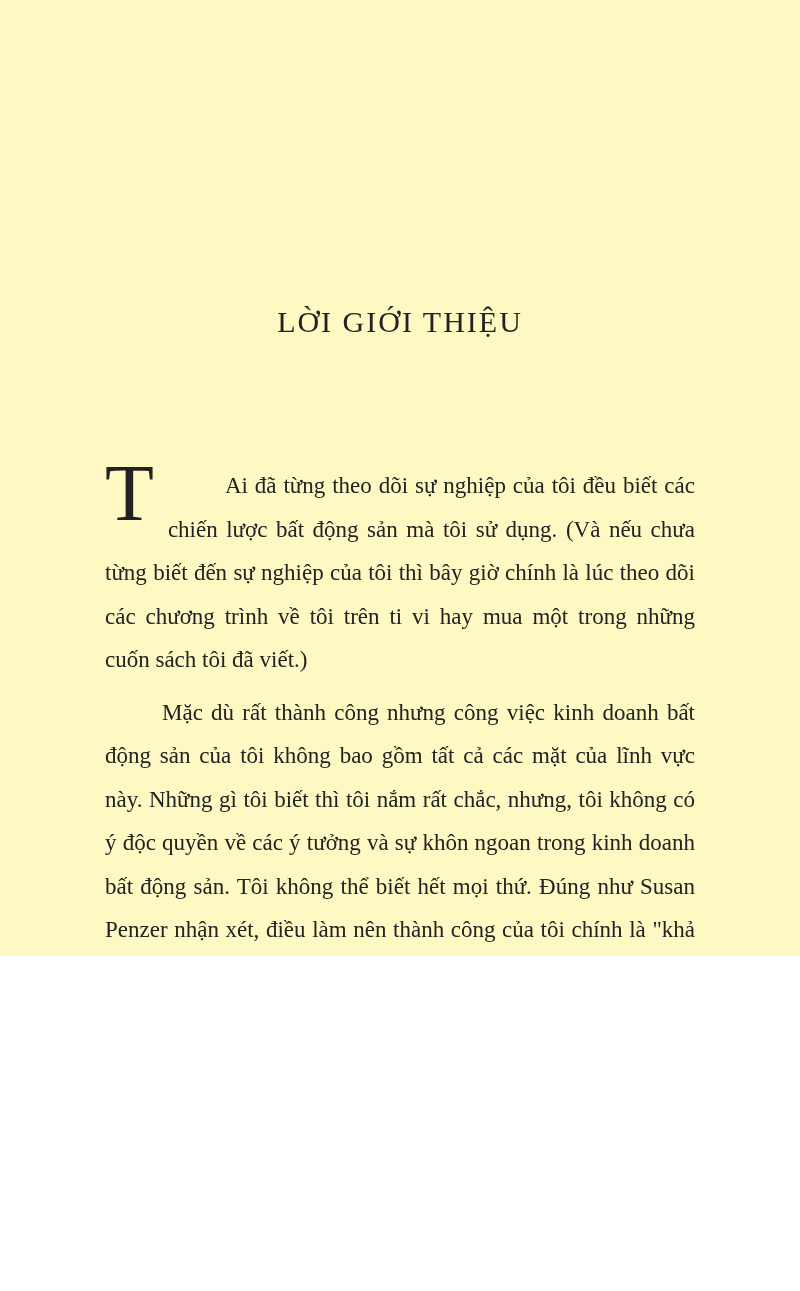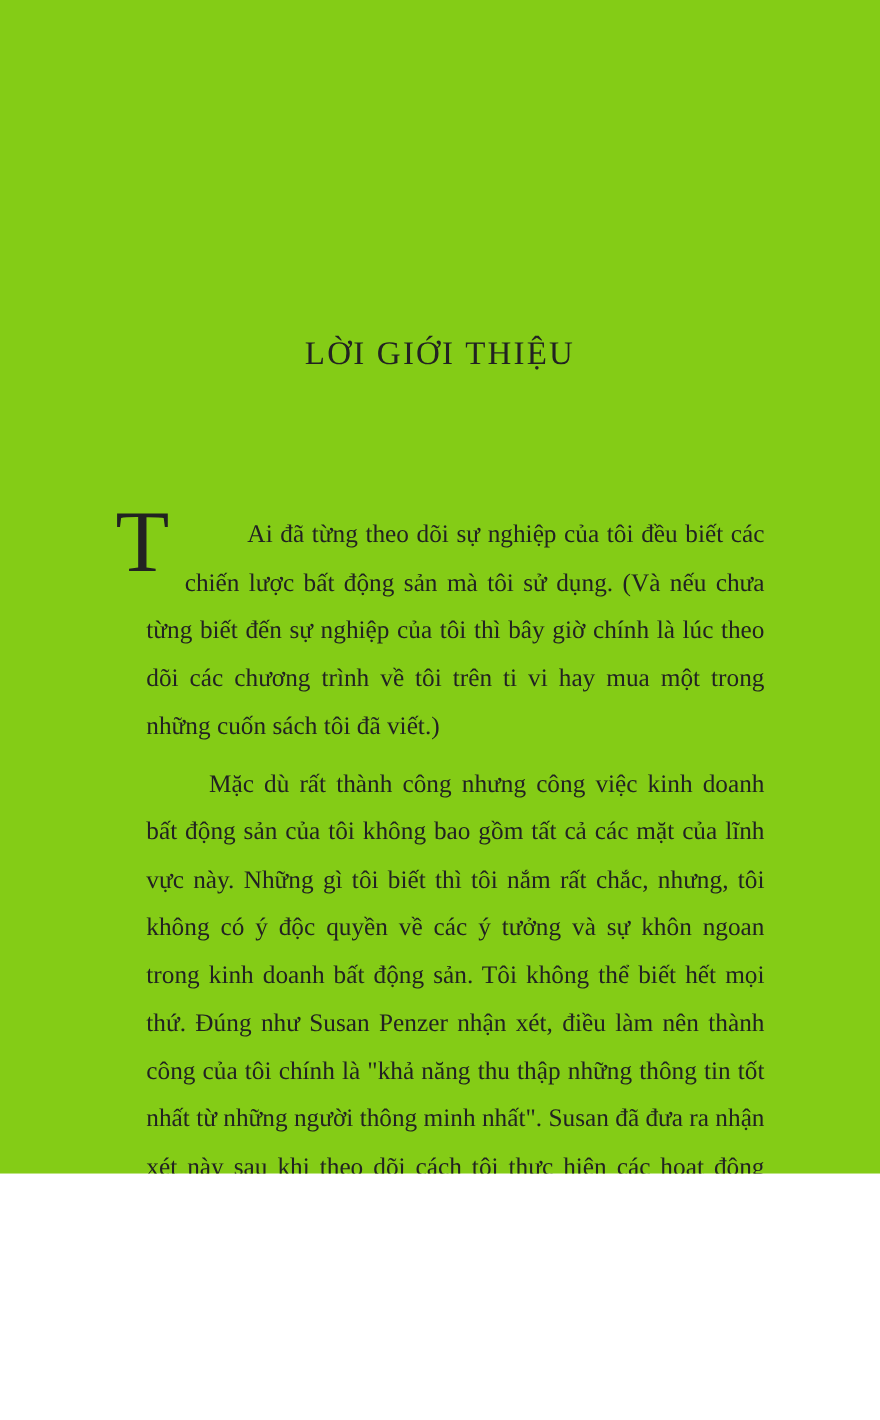--- a/index.html
+++ b/index.html
@@ -3,22 +3,22 @@
 <meta charset="utf-8">
 <style>
   html, body {
     margin: 0;
     padding: 0;
     background: #ffffff;
   }
   .page {
     position: relative;
     width: 800px;
-    height: 1067px;
-    background: #84cc16;
+    height: 956px;
+    background: #fef9c3;
     font-family: "Liberation Serif", "DejaVu Serif", serif;
     color: #1e1e1e;
     overflow: hidden;
   }
   .chapter-title {
     position: absolute;
     top: 305px;
     left: 0;
     width: 100%;
     margin: 0;
@@ -36,21 +36,20 @@
     font-size: 23px;
     line-height: 43.5px;
     text-align: justify;
     color: #222222;
   }
   .para {
     margin: 0 0 9px 0;
   }
   .para.indented {
     text-indent: 57px;
-    margin-left: 28px;
   }
   .dropcap {
     float: left;
     font-size: 80px;
     line-height: 64px;
     padding: 6px 14px 0 0;
     color: #222222;
   }
 </style>
 </head>

